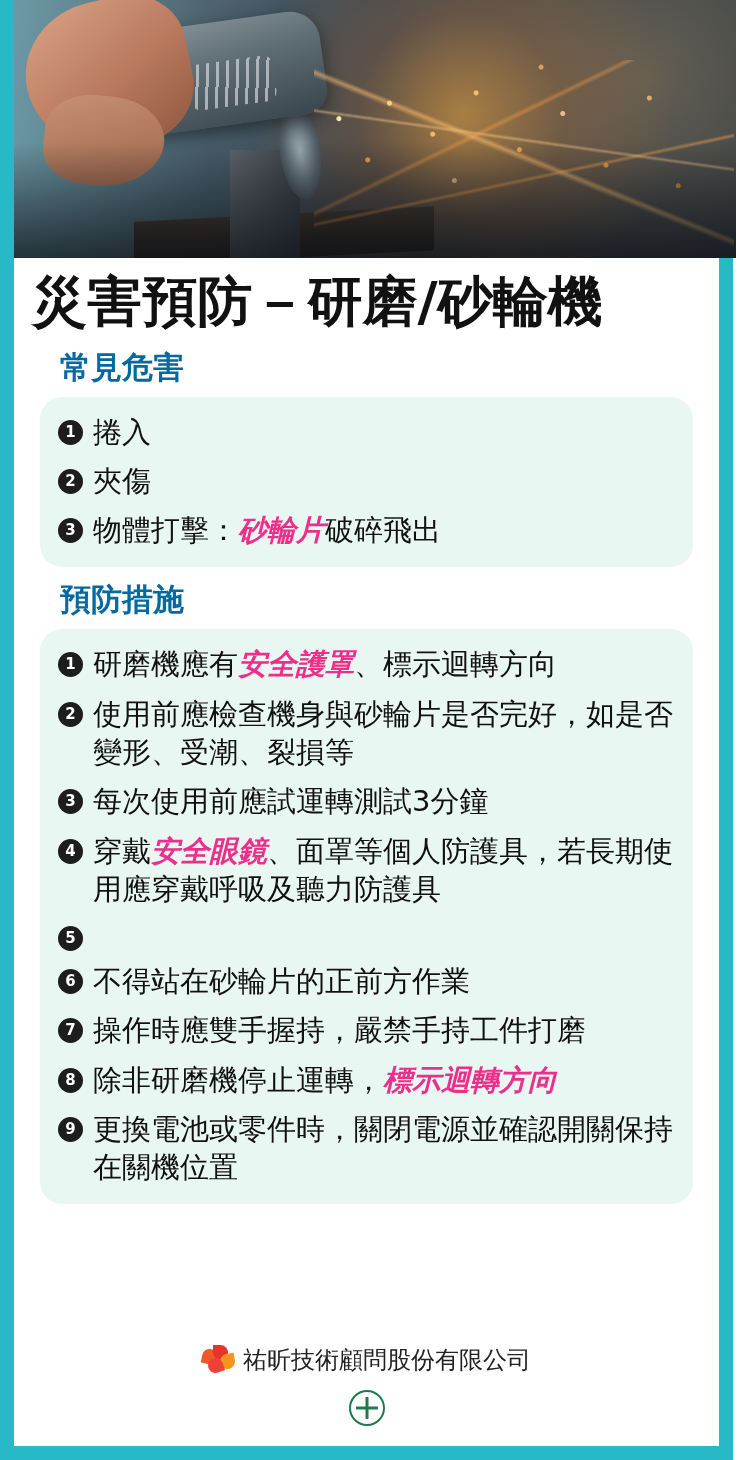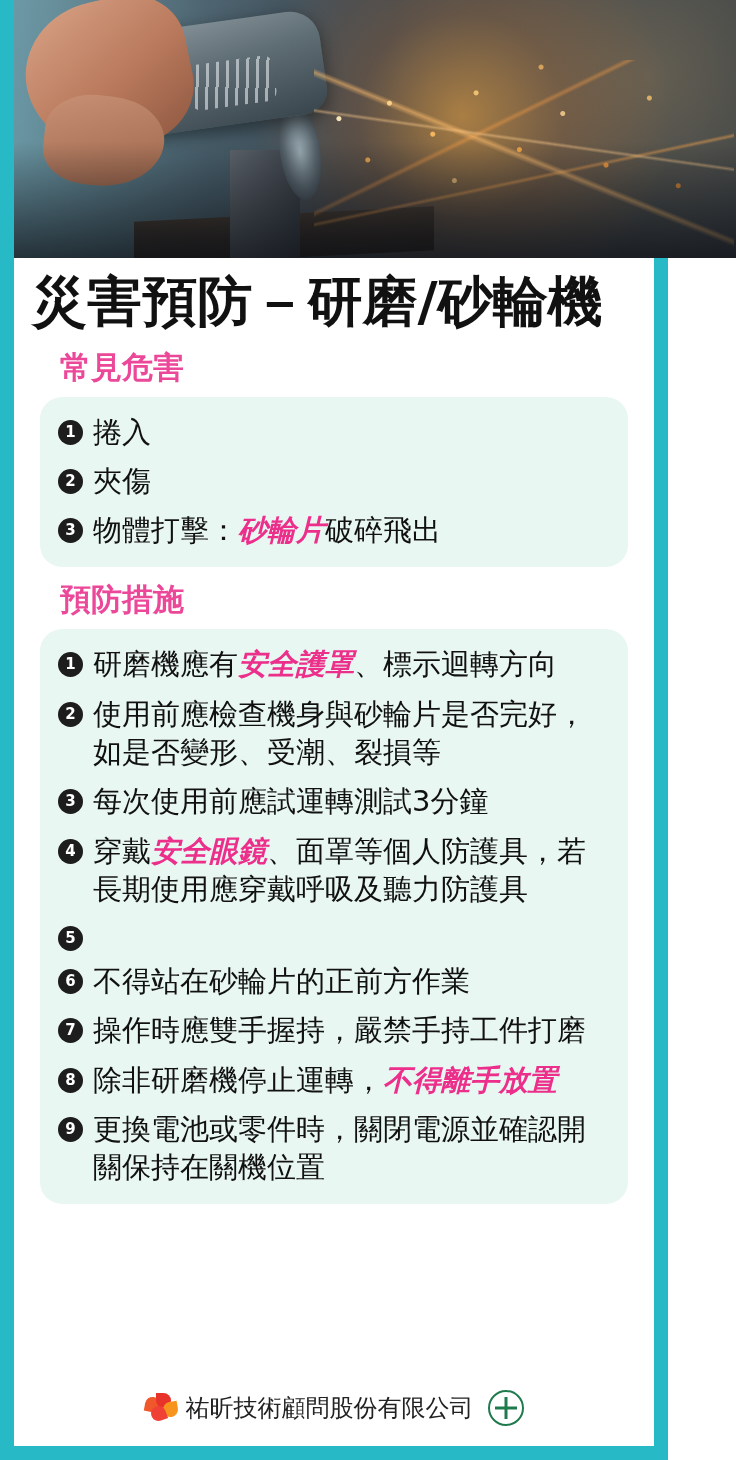--- a/index.html
+++ b/index.html
@@ -8,21 +8,21 @@
   }
   body {
     width: 750px;
     height: 1460px;
     background: #ffffff;
     font-family: "Liberation Sans", sans-serif;
     overflow: hidden;
   }
   .poster {
     position: relative;
-    width: 668px;
+    width: 733px;
     height: 1460px;
     background: #ffffff;
     box-sizing: border-box;
     border-left: 14px solid #27b9c6;
     border-right: 14px solid #27b9c6;
     border-bottom: 14px solid #27b9c6;
   }
 
   
   .hero {
@@ -158,21 +158,21 @@
     white-space: nowrap;
     transform: scaleX(1.02);
     transform-origin: left center;
   }
 
   
   .section-head {
     font-family: "DejaVu Sans", "Liberation Sans", sans-serif;
     font-weight: bold;
     font-size: 31px;
-    color: #ec4899;
+    color: #0369a1;
     margin: 12px 0 8px 46px;
   }
   .panel {
     background: #e9f7f3;
     border-radius: 22px;
     margin: 0 26px;
     padding: 16px 18px 18px 18px;
   }
   .item {
     display: flex;
@@ -206,20 +206,21 @@
   .hl { color: #ec2f8a; font-weight: bold; font-style: italic; }
 
   
   .footer {
     position: absolute;
     left: 0; right: 0; bottom: 20px;
     display: flex;
     align-items: center;
     justify-content: center;
     gap: 14px;
+    flex-direction: column;
   }
   .foot-block {
     display: flex;
     align-items: center;
     gap: 7px;
   }
   .foot-text {
     font-family: "DejaVu Sans", "Liberation Sans", sans-serif;
     font-size: 24px;
     color: #222222;
@@ -340,21 +341,21 @@
       <div class="txt"><span>不得站在砂輪片的正前方作業</span></div>
     </div>
 
     <div class="item">
       <div class="num">7</div>
       <div class="txt"><span>操作時應雙手握持，嚴禁手持工件打磨</span></div>
     </div>
 
     <div class="item">
       <div class="num">8</div>
-      <div class="txt"><span>除非研磨機停止運轉，</span><span class="hl">不得離手放置</span></div>
+      <div class="txt"><span>除非研磨機停止運轉，</span><span class="hl">標示迴轉方向</span></div>
     </div>
 
     <div class="item">
       <div class="num">9</div>
       <div class="txt"><span>更換電池或零件時，關閉電源並確認開關保持在關機位置</span></div>
     </div>
 
   </div>
 
   <div class="footer">

